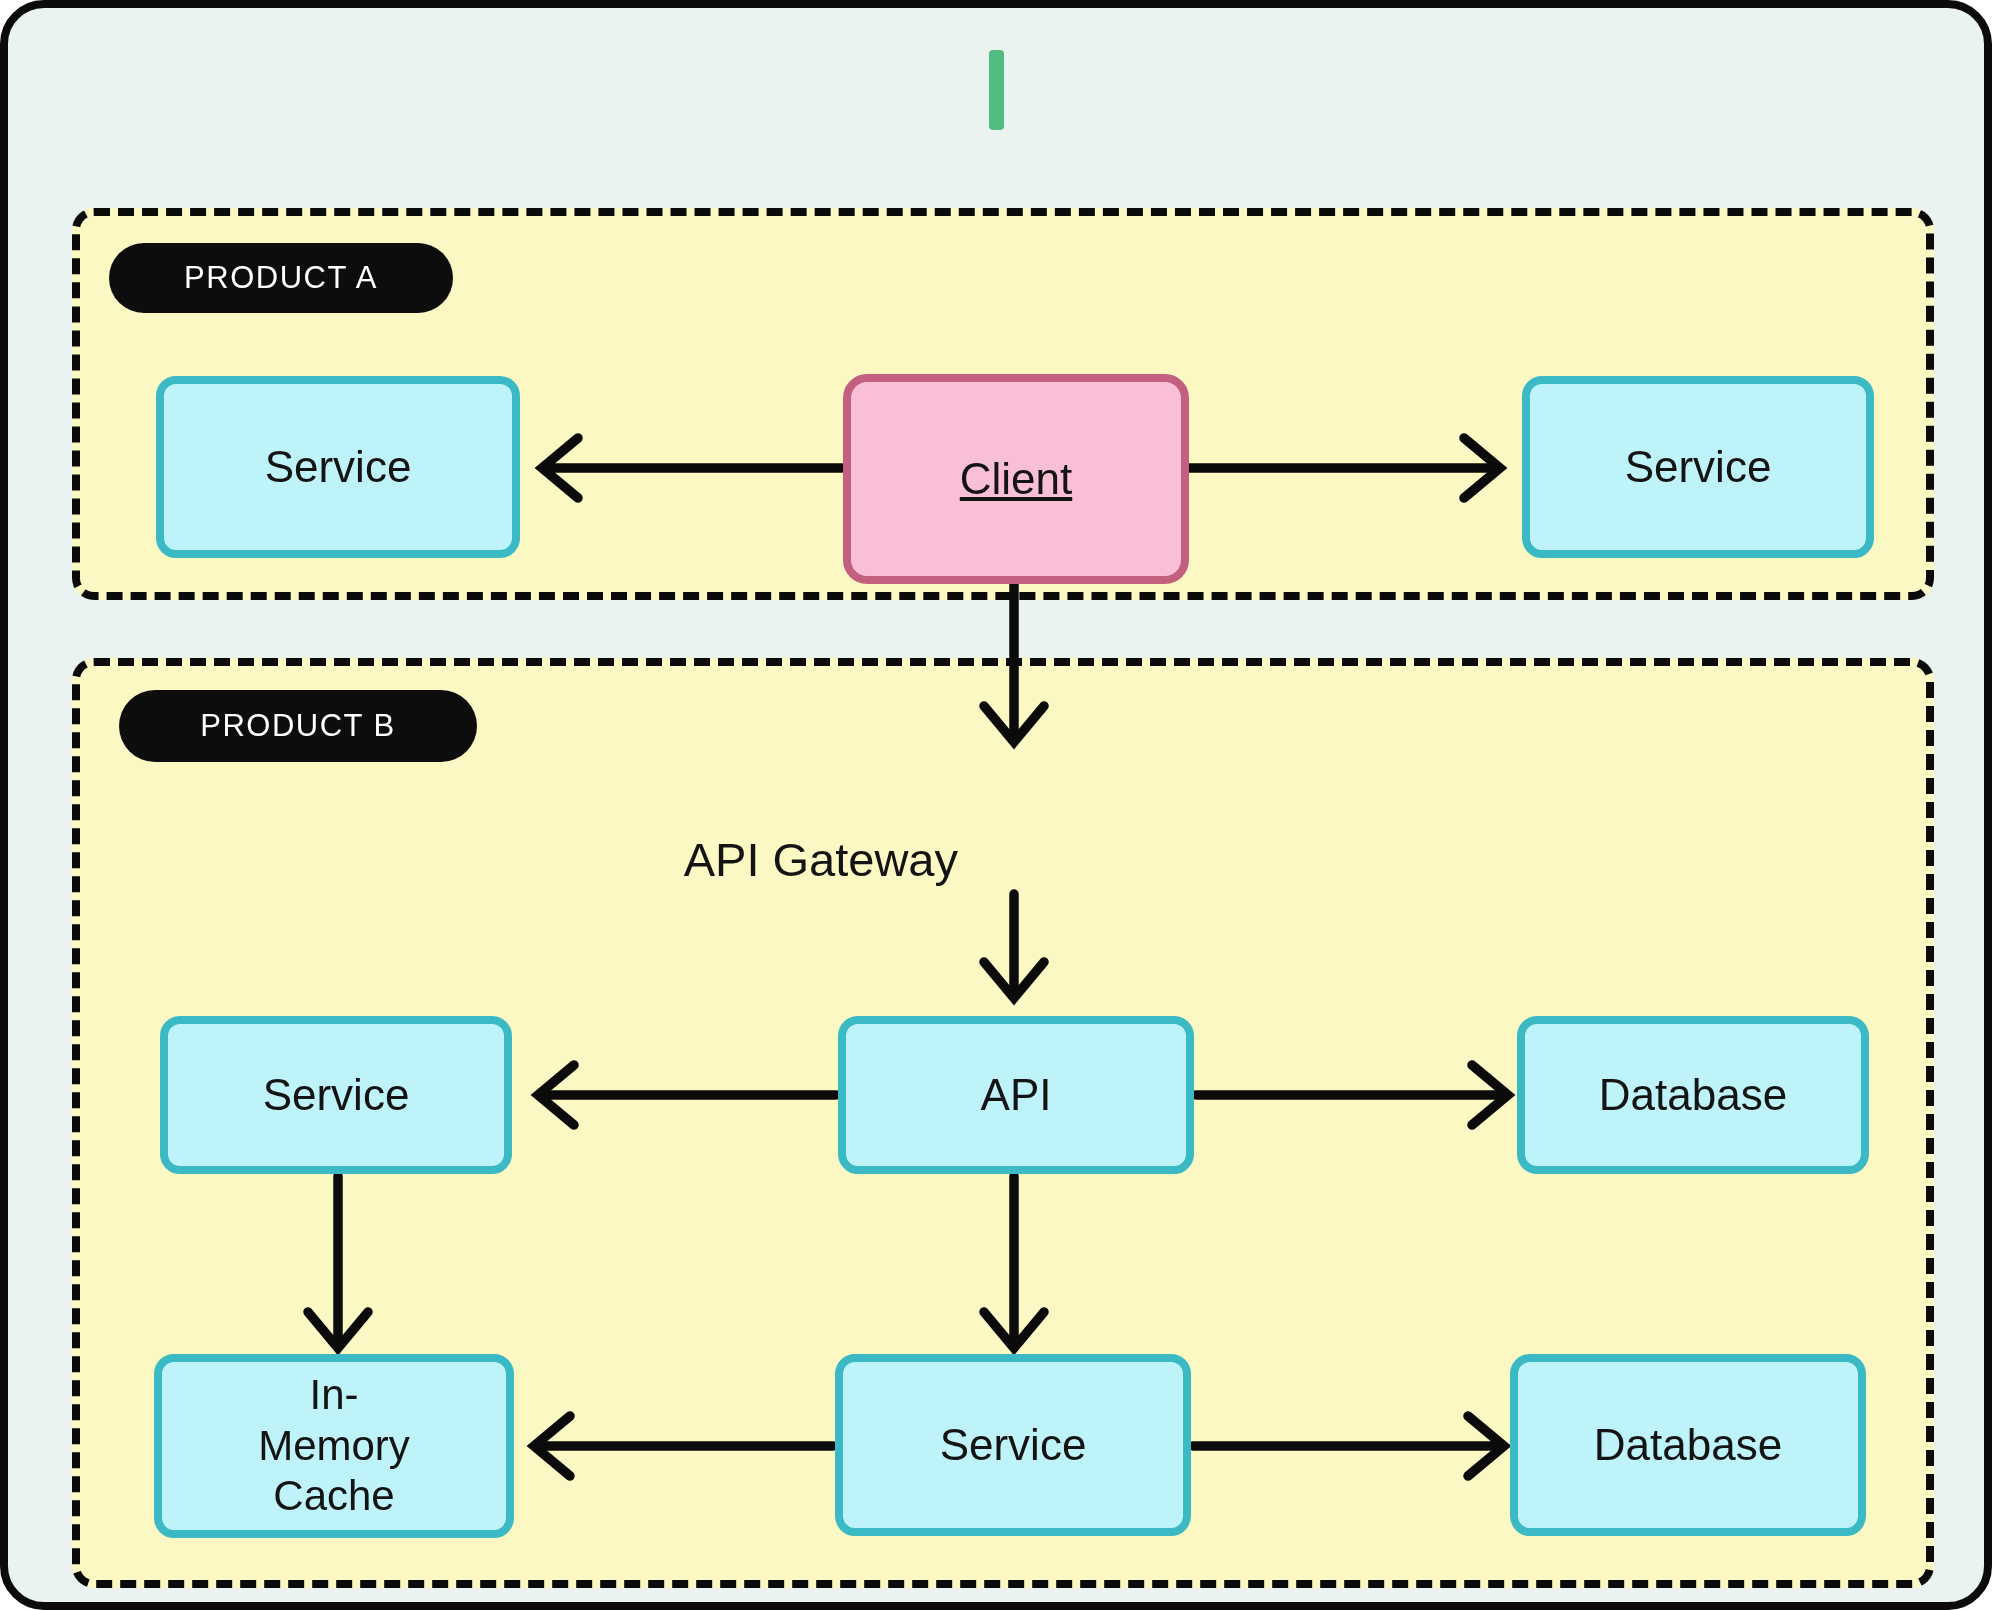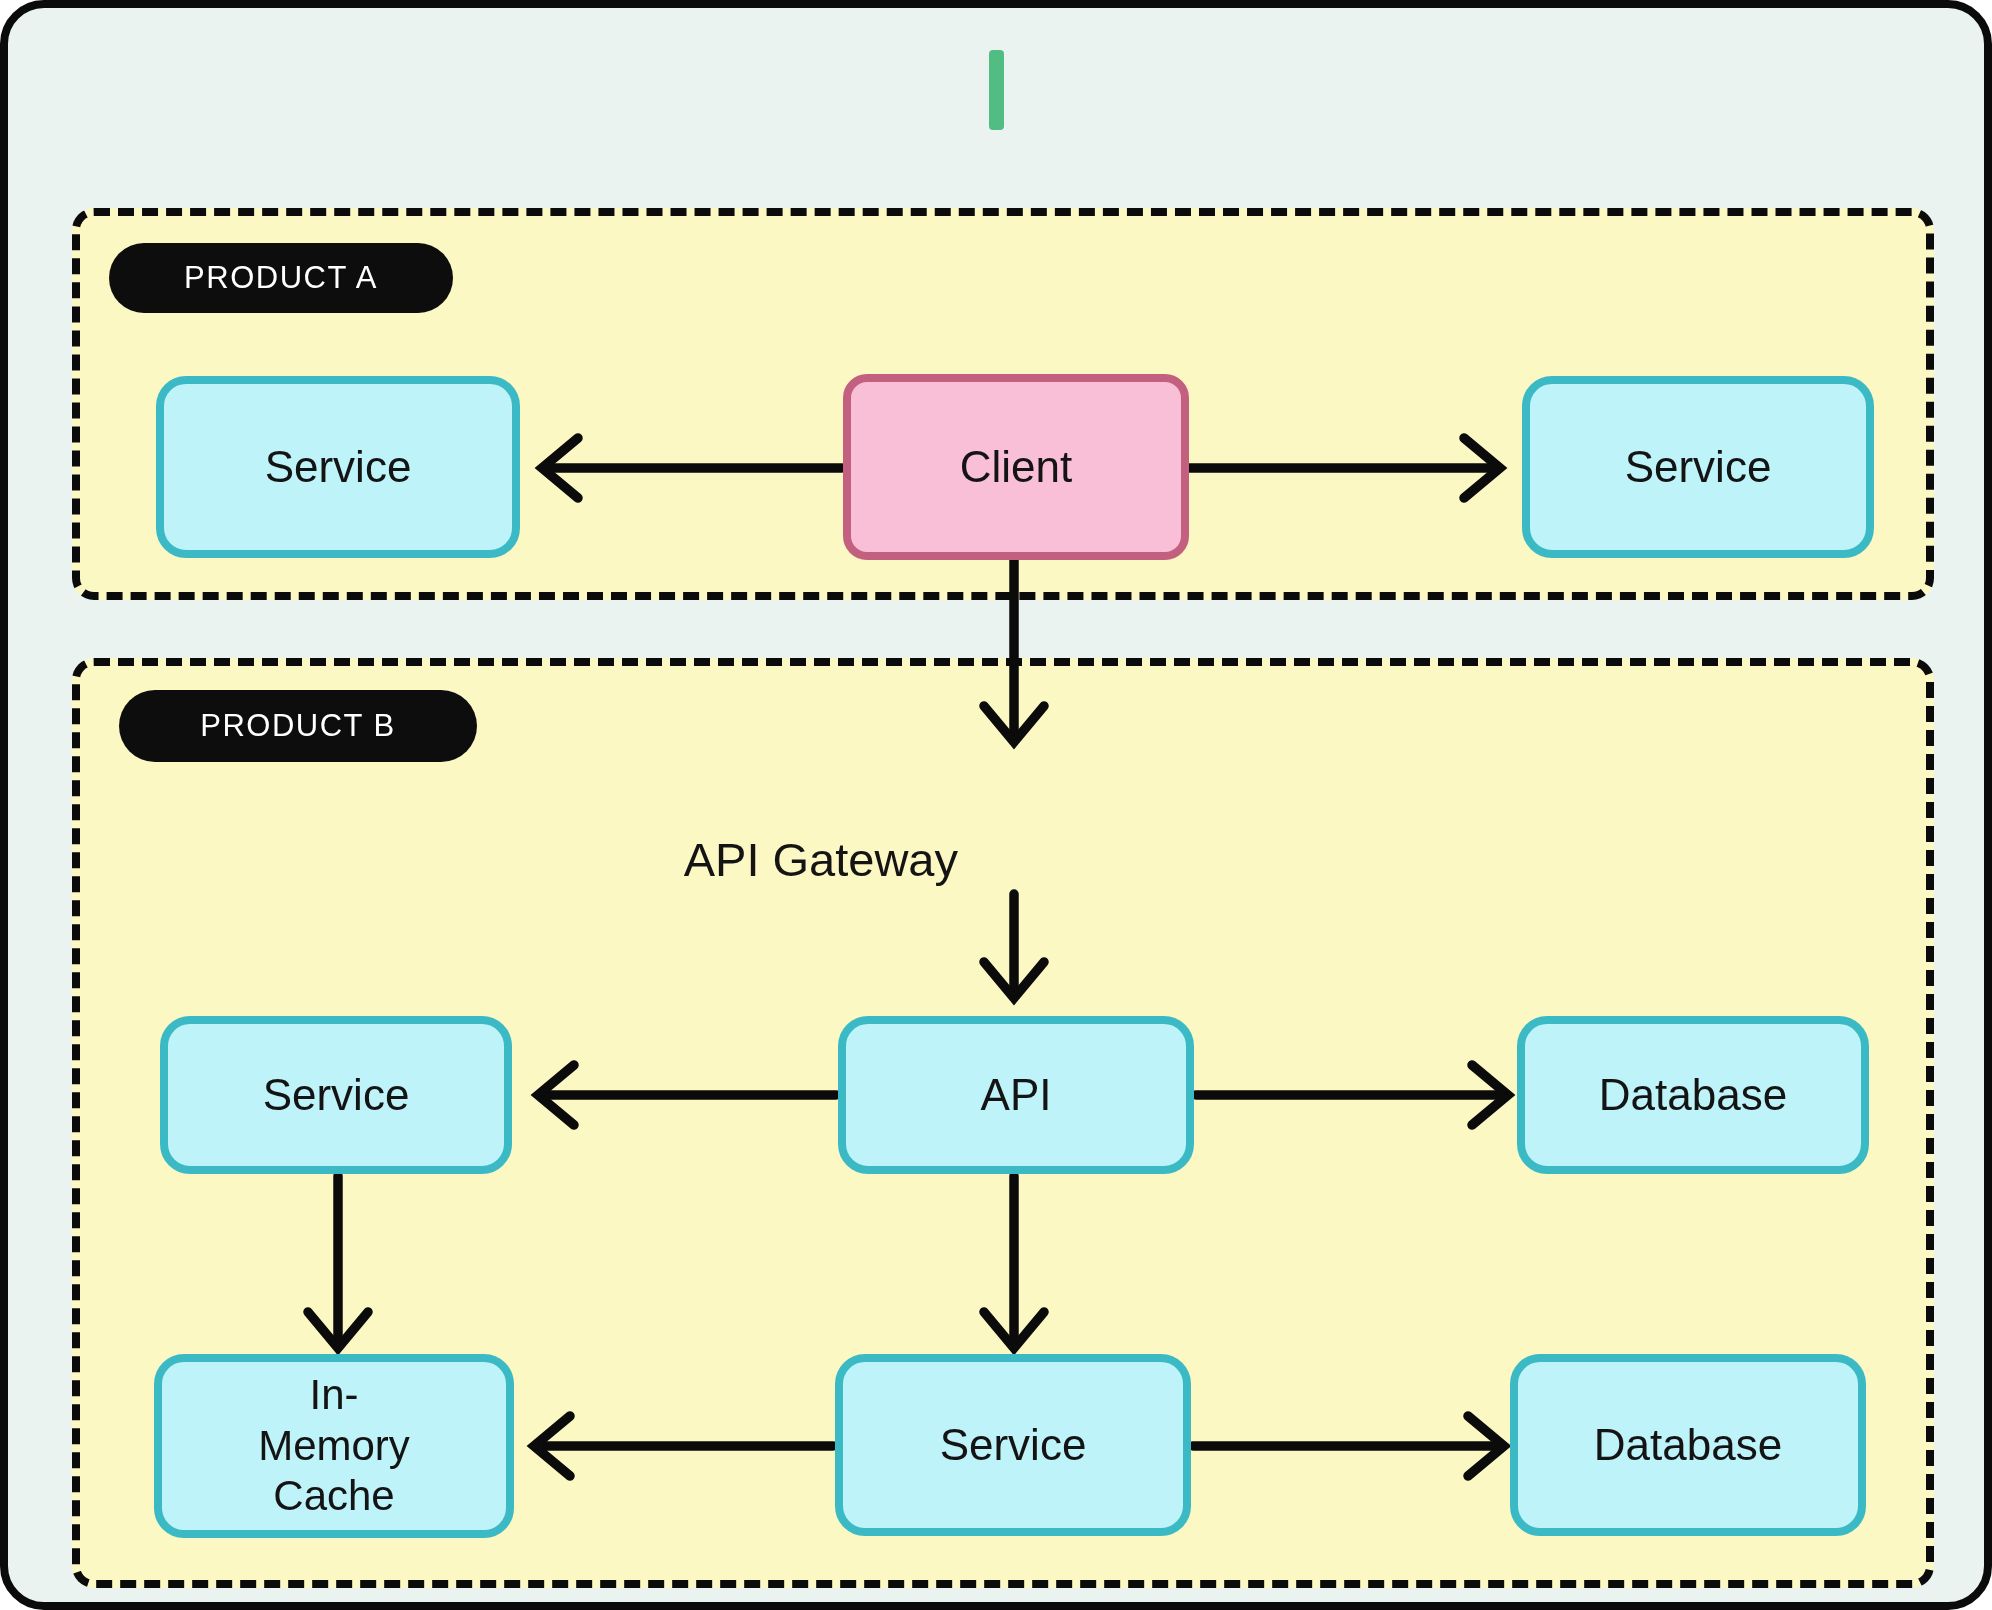--- a/index.html
+++ b/index.html
@@ -71,30 +71,30 @@
     box-sizing: border-box;
     display: flex;
     align-items: center;
     justify-content: center;
     text-align: center;
     font-size: 44px;
     font-weight: 500;
     color: #141414;
     background: var(--node-fill, #bdf3f9);
     border: 8px solid var(--node-border, #3bbac5);
-    border-radius: 30px;
+    border-radius: 20px;
     line-height: 1.2;
   }
   .node.pink {
     background: var(--client-fill, #f9bfd7);
     border-color: var(--client-border, #c4607f);
     border-radius: 24px;
   }
   .n-service-a-left  { left: 148px;  top: 368px;  width: 364px; height: 182px; }
-  .n-client          { left: 835px;  top: 366px;  width: 346px; height: 186px; }
+  .n-client          { left: 835px;  top: 366px;  width: 346px; height: 210px; text-decoration: underline; }
   .n-service-a-right { left: 1514px; top: 368px;  width: 352px; height: 182px; }
   .n-service-b-left  { left: 152px;  top: 1008px; width: 352px; height: 158px; }
   .n-api             { left: 830px;  top: 1008px; width: 356px; height: 158px; }
   .n-database-mid    { left: 1509px; top: 1008px; width: 352px; height: 158px; }
   .n-cache           { left: 146px;  top: 1346px; width: 360px; height: 184px; font-size: 42px; padding: 0 73px; }
   .n-service-b-bottom{ left: 827px;  top: 1346px; width: 356px; height: 182px; }
   .n-database-bottom { left: 1502px; top: 1346px; width: 356px; height: 182px; }
   
   .gateway-label {
     position: absolute;

